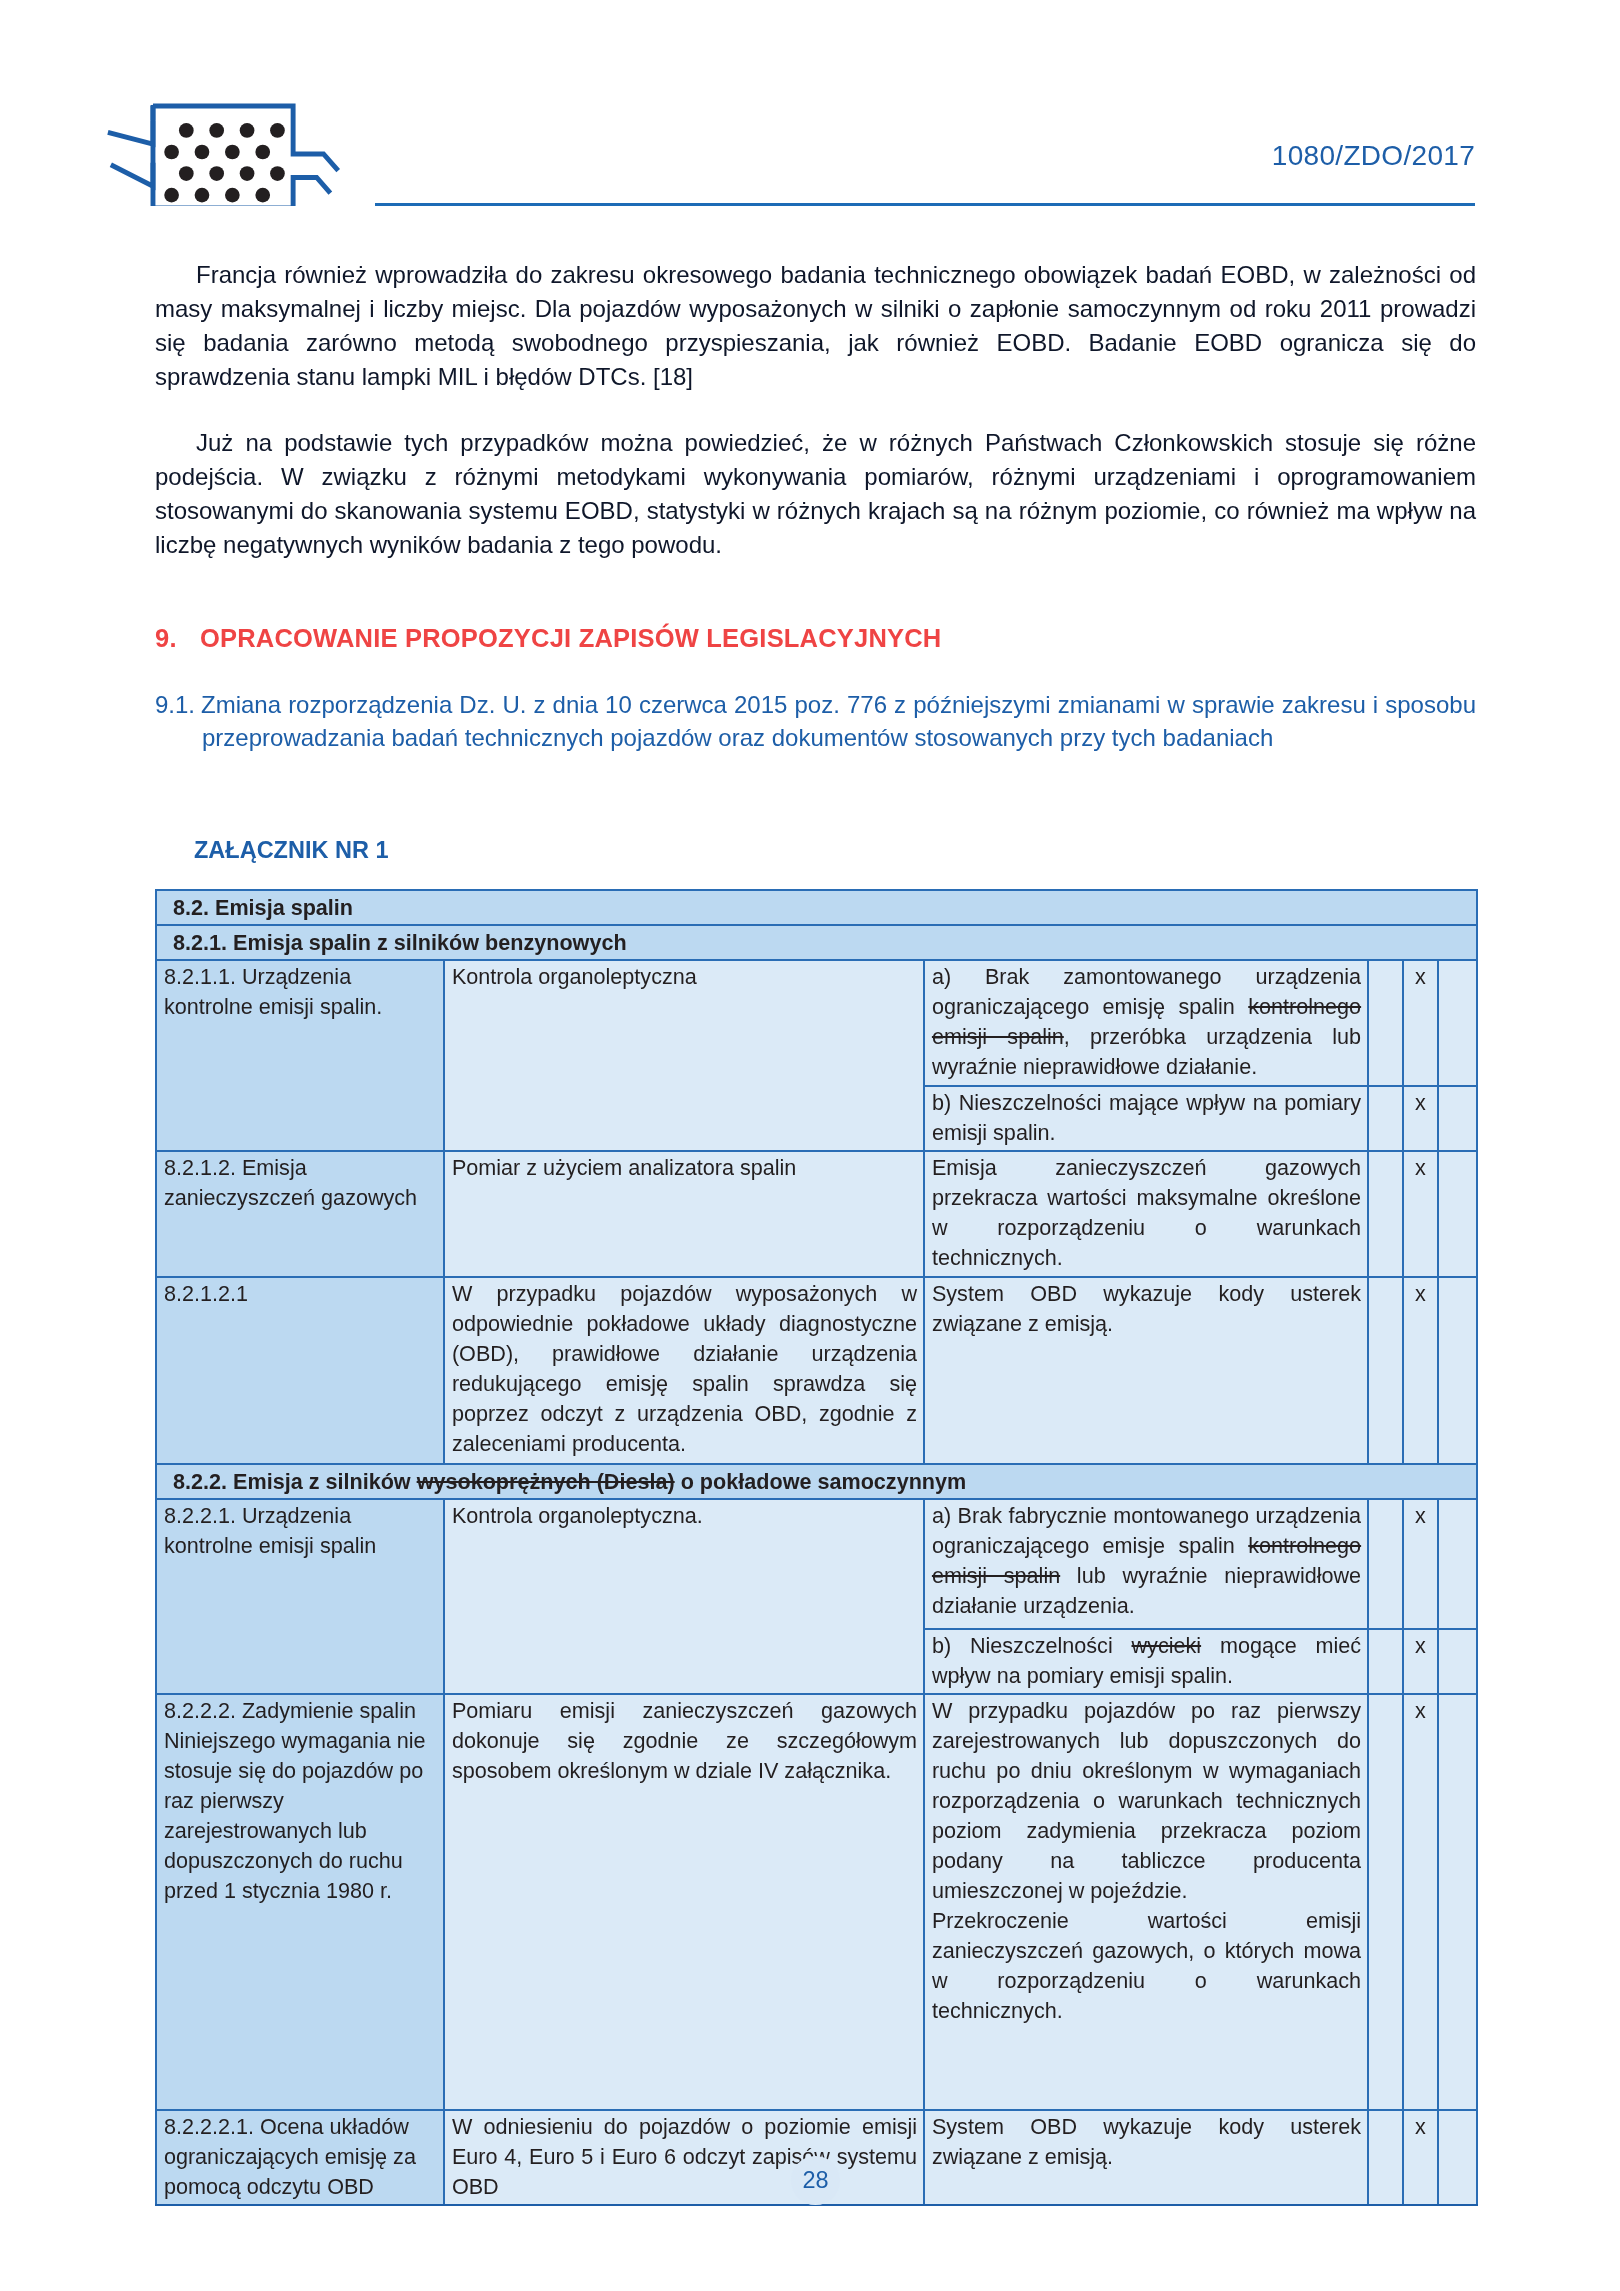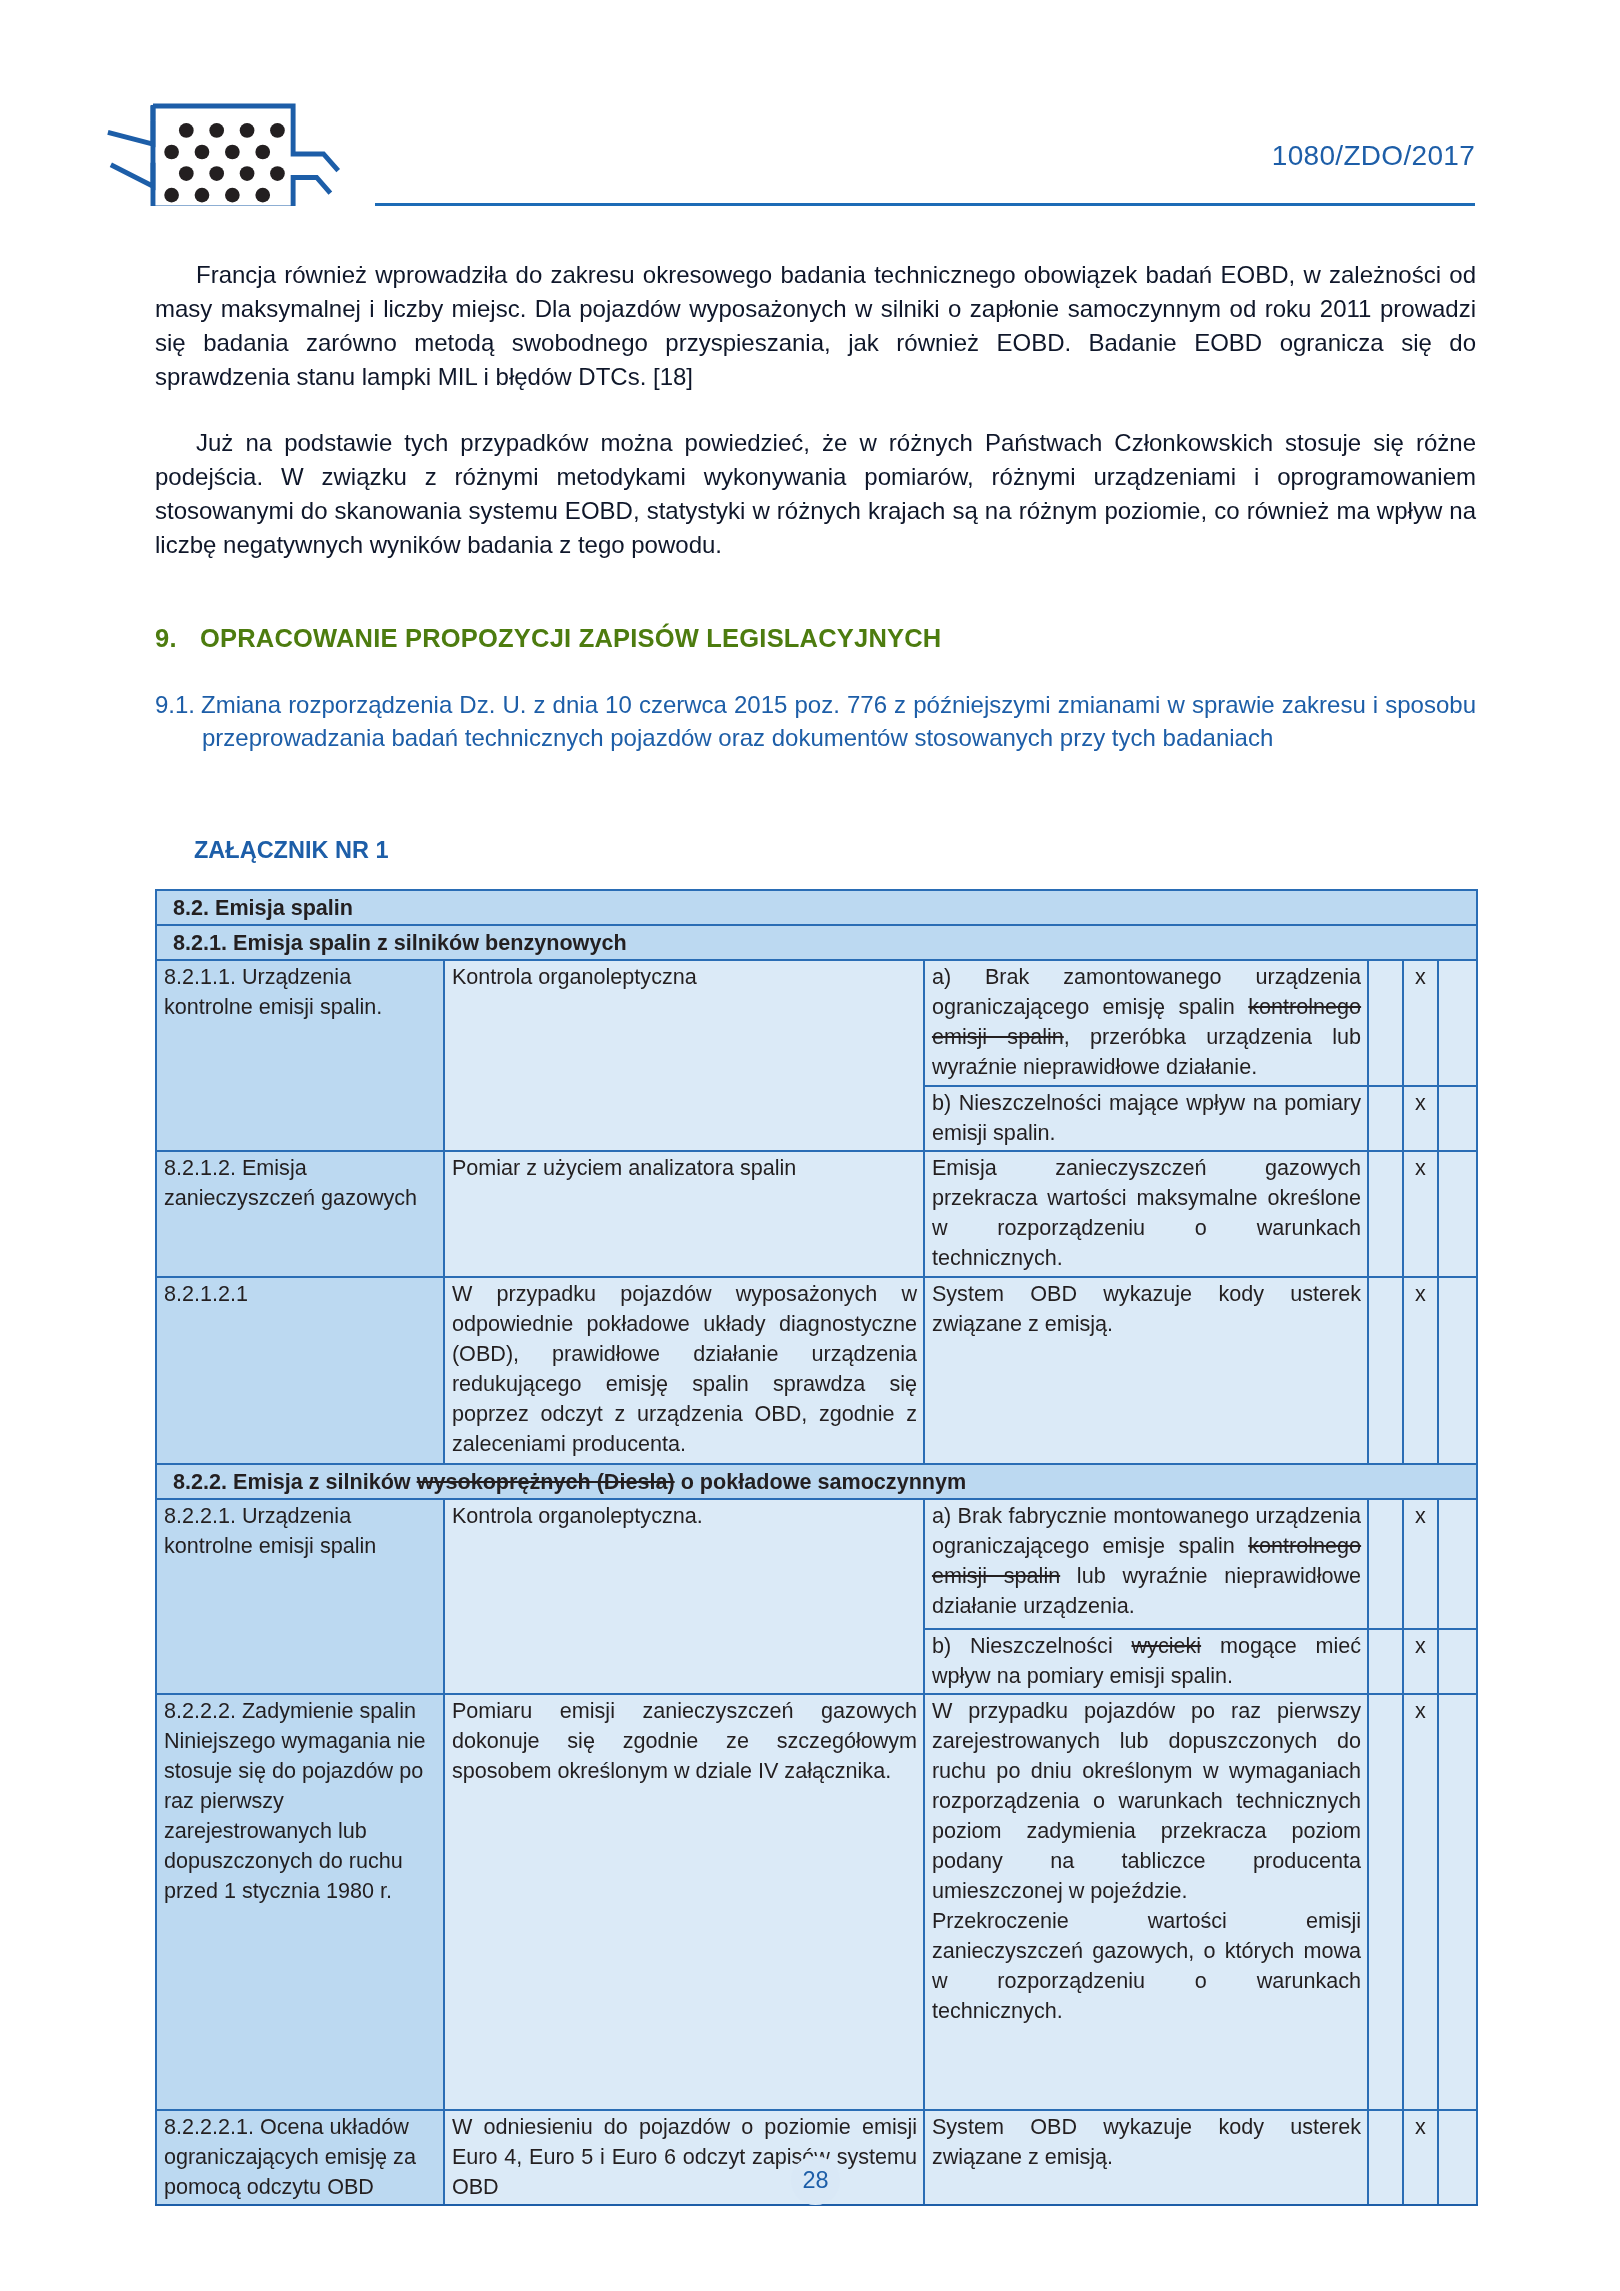--- a/index.html
+++ b/index.html
@@ -8,21 +8,21 @@
   .logo { position:absolute; left:103px; top:98px; width:245px; height:108px; }
   .doc-id { position:absolute; right:145px; top:140px; font-size:28px; color:#1d5ea8;
             letter-spacing:0.3px; }
   .header-rule { position:absolute; left:375px; top:203px; width:1100px; height:2.9px; background:#1d6bb6; }
   .body-text { position:absolute; left:155px; width:1321px; font-size:24px; line-height:34px;
                text-align:justify; color:#0f172a; }
   .body-text p { margin:0; text-indent:41px; }
   .p1 { top:258px; }
   .p2 { top:426px; }
   .sec-title { position:absolute; left:155px; top:624px; font-size:25.5px; font-weight:bold;
-               color:#4d7c0f; letter-spacing:0.2px; }
+               color:#ef4444; letter-spacing:0.2px; }
   .sec-title .num { display:inline-block; width:45px; }
   .subsec { position:absolute; left:155px; top:688px; width:1321px; font-size:24px; line-height:33px;
             color:#1d5ea8; text-align:justify; }
   .subsec .num { position:absolute; left:0; top:0; }
   .subsec .txt { display:block; padding-left:47px; text-indent:-1px; }
   .subsec .txt::first-line { }
   .annex { position:absolute; left:194px; top:837px; font-size:23.5px; font-weight:bold; color:#1d5ea8; }
 
   table.main { position:absolute; left:155px; top:889px; width:1322px; border-collapse:collapse;
                table-layout:fixed; font-size:21.6px; line-height:30px; }

